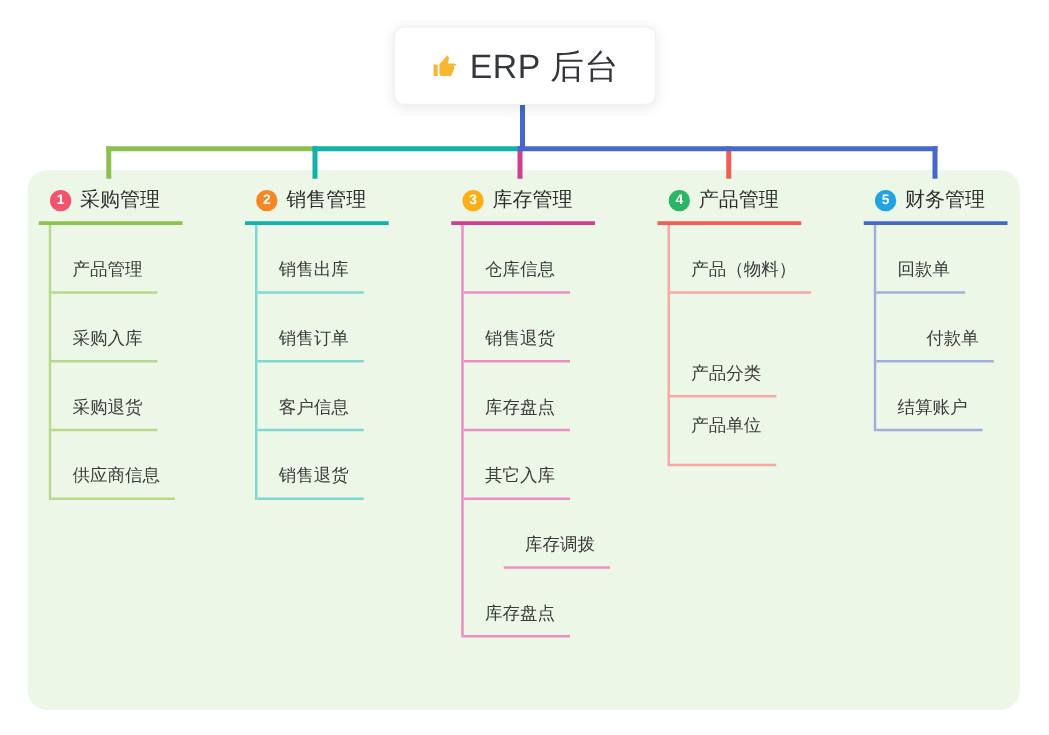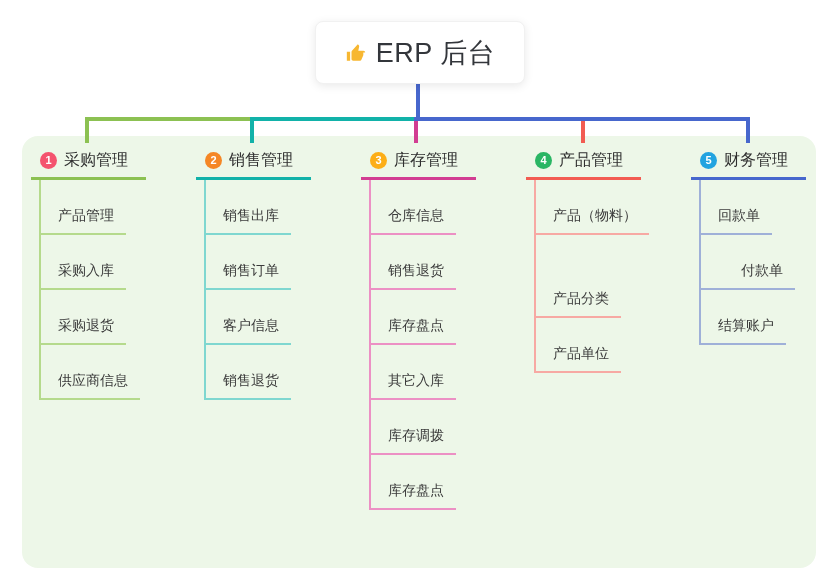--- a/index.html
+++ b/index.html
@@ -133,41 +133,41 @@
         </li>
         <li class="subtopic" style="border-bottom-color: rgb(236, 144, 196);">
           <span>销售退货</span>
         </li>
         <li class="subtopic" style="border-bottom-color: rgb(236, 144, 196);">
           <span>库存盘点</span>
         </li>
         <li class="subtopic" style="border-bottom-color: rgb(236, 144, 196);">
           <span>其它入库</span>
         </li>
-        <li class="subtopic" style="border-bottom-color: rgb(236, 144, 196);">
+        <li class="subtopic" style="border-bottom-color: rgb(236, 144, 196); margin-left: 32px;">
           <span>库存调拨</span>
         </li>
         <li class="subtopic" style="border-bottom-color: rgb(236, 144, 196);">
           <span>库存盘点</span>
         </li>
       </ul>
     </div>
     <div class="branch-col col-4">
       <div class="branch-header" style="border-bottom-color: rgb(242, 92, 82);">
         <span class="badge" style="background: rgb(42, 182, 100);">4</span>
         <span class="branch-title">产品管理</span>
       </div>
       <ul class="subtopics" style="border-left-color: rgb(247, 169, 163);">
         <li class="subtopic" style="border-bottom-color: rgb(247, 169, 163);">
           <span>产品（物料）</span>
         </li>
         <li class="subtopic" style="border-bottom-color: rgb(247, 169, 163); margin-top: 28px;">
           <span>产品分类</span>
         </li>
-        <li class="subtopic" style="border-bottom-color: rgb(247, 169, 163);">
+        <li class="subtopic" style="border-bottom-color: rgb(247, 169, 163); align-items: center;">
           <span>产品单位</span>
         </li>
       </ul>
     </div>
     <div class="branch-col col-5">
       <div class="branch-header" style="border-bottom-color: rgb(71, 103, 205);">
         <span class="badge" style="background: rgb(34, 163, 224);">5</span>
         <span class="branch-title">财务管理</span>
       </div>
       <ul class="subtopics" style="border-left-color: rgb(159, 176, 216);">

